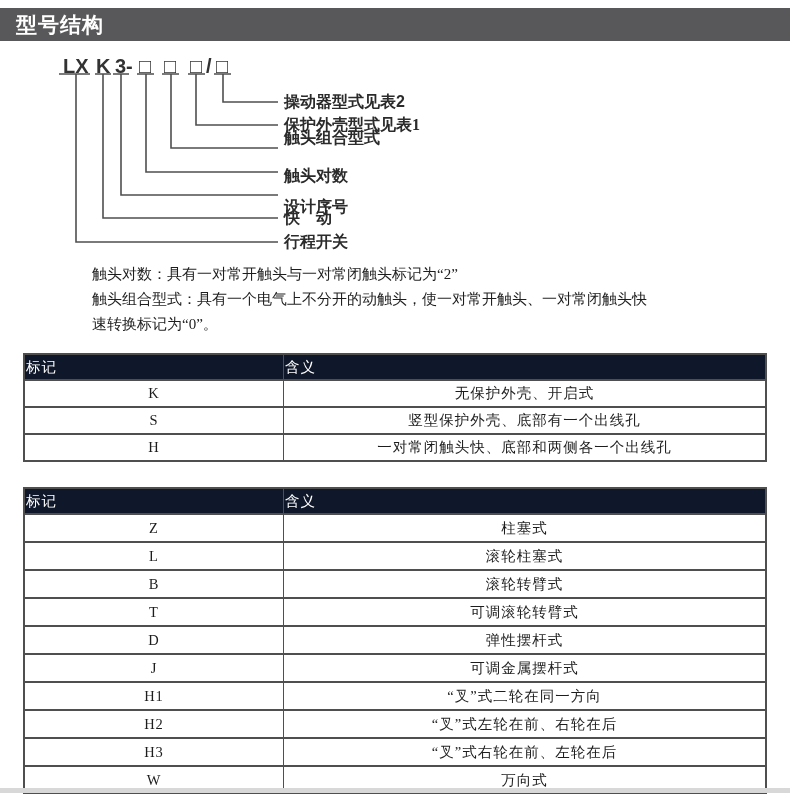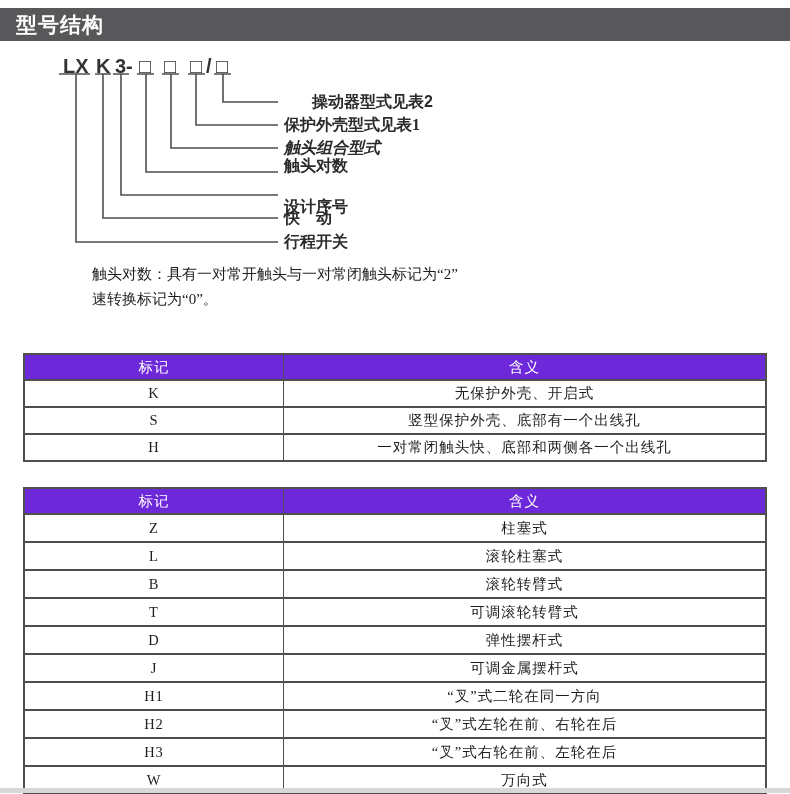--- a/index.html
+++ b/index.html
@@ -11,34 +11,34 @@
         font-size:21px;font-weight:bold;letter-spacing:1px;}
   
   .model-line{position:absolute;top:51px;left:0;height:22px;font-size:20px;font-weight:bold;
         color:#333;white-space:nowrap;}
   .mp{position:absolute;top:4px;line-height:22px;}
   .mp0{left:63px;} .mp1{left:96px;} .mp2{left:115px;} .mp3{left:139px;}
   .mp4{left:164px;} .mp5{left:190px;} .mp6{left:206px;} .mp7{left:216px;}
   .legs{position:absolute;left:0;top:72px;}
   .dlabel{position:absolute;left:284px;height:20px;line-height:20px;font-size:16px;
         font-weight:bold;color:#2b2b2b;white-space:nowrap;}
-  .dl0{top:92px;margin-left:28px;} .dl1{top:115px;font-family:Liberation Serif, serif;} .dl2{top:138px;font-style:italic;} .dl3{top:156px;}
+  .dl0{top:92px;} .dl1{top:115px;font-family:Liberation Serif, serif;} .dl2{top:128px;} .dl3{top:166px;}
   .dl4{top:197px;} .dl5{top:208px;} .dl6{top:232px;}
   
   .notes{position:absolute;left:92px;top:262px;width:640px;
         font-family:"Liberation Serif",serif;font-size:15px;color:#1d1d1d;}
   .notes .nline{line-height:25px;white-space:nowrap;}
   
   table.tbl{position:absolute;left:23px;width:740px;border-collapse:separate;border-spacing:0;
         border:2px solid #4f4f4f;table-layout:fixed;
         font-family:"Liberation Serif",serif;font-size:14.5px;color:#1d1d1d;}
   table.t1{top:353px;} table.t2{top:487px;}
   .tbl col.c1{width:259px;} .tbl col.c2{width:481px;}
-  .tbl th{background:#6d28d9;color:#ffffff;font-family:"Liberation Sans",sans-serif;
-        font-weight:normal;font-size:14.5px;height:22px;text-align:center;
+  .tbl th{background:#0f172a;color:#ffffff;font-family:"Liberation Sans",sans-serif;
+        font-weight:normal;font-size:14.5px;height:22px;text-align:left;
         border-bottom:2px solid #4f4f4f;letter-spacing:1px;}
   .tbl td{height:23px;text-align:center;border-bottom:2px solid #4f4f4f;
         letter-spacing:1px;}
   .t2 td{height:24px;}
   .tbl th:first-child,.tbl td:first-child{border-right:1.5px solid #4f4f4f;}
   .tbl tr:last-child td{border-bottom:none;}
   
   .bottom-bar{position:absolute;left:0;top:788px;width:790px;height:5px;background:#d8d8d8;}
 </style>
 </head>
@@ -76,20 +76,21 @@
     <div class="dlabel dl1">保护外壳型式见表1</div>
     <div class="dlabel dl2">触头组合型式</div>
     <div class="dlabel dl3">触头对数</div>
     <div class="dlabel dl4">设计序号</div>
     <div class="dlabel dl5">快　动</div>
     <div class="dlabel dl6">行程开关</div>
   </div>
 
   <div class="notes">
     <div class="nline">触头对数：具有一对常开触头与一对常闭触头标记为“2”</div>
+    <div class="nline">触头组合型式：具有一个电气上不分开的动触头，使一对常开触头、一对常闭触头快</div>
     <div class="nline">速转换标记为“0”。</div>
   </div>
 
   <table class="tbl t1">
     <colgroup>
         <col class="c1">
         <col class="c2">
       </colgroup>
     <tbody>
         <tr>

